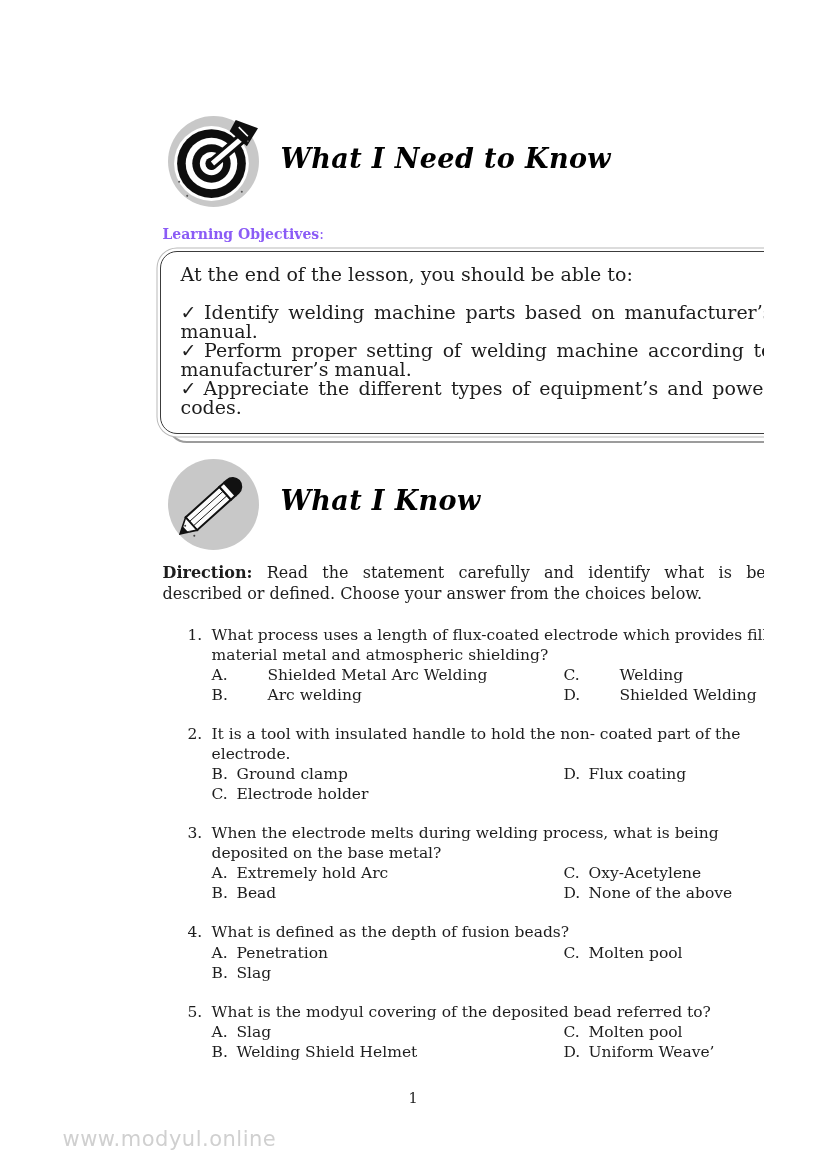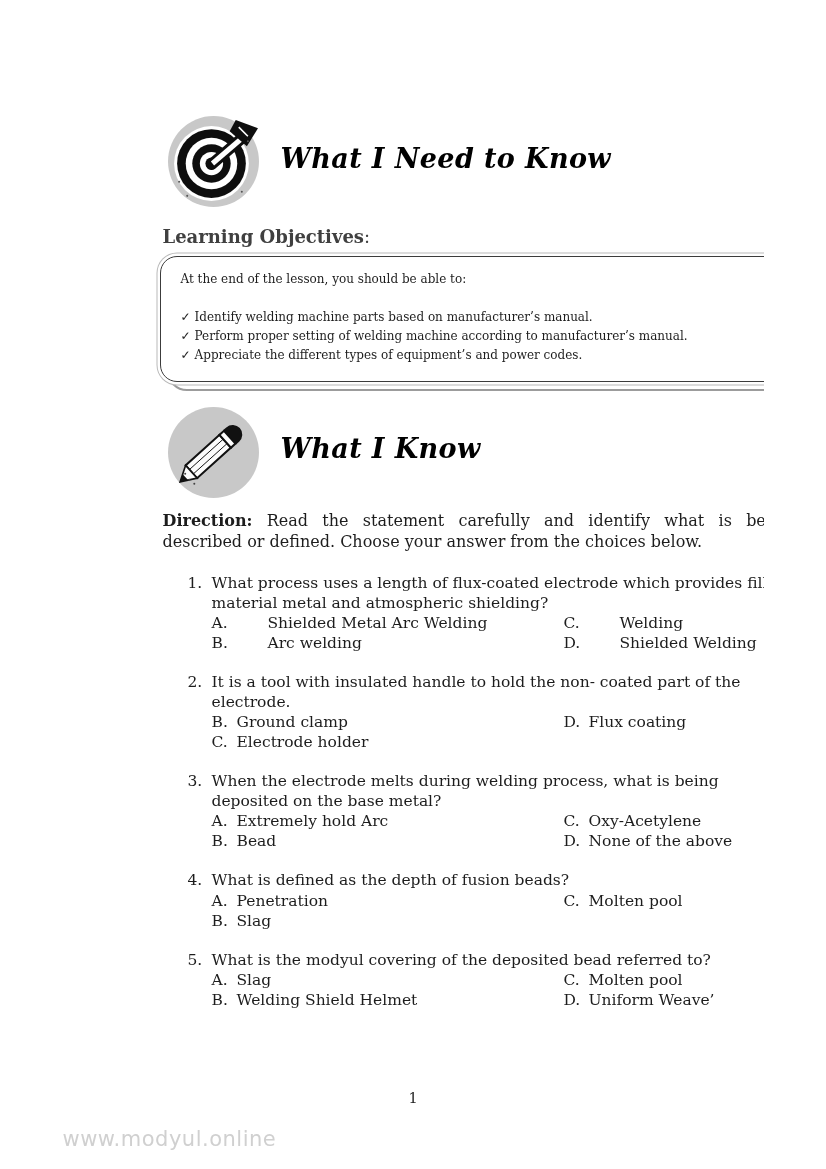--- a/index.html
+++ b/index.html
@@ -18,38 +18,38 @@
   .sec-header.first  { padding-top:103px; }
   .sec-header.second { margin-top:23px; }
   .sec-icon { width:93px; height:93px; flex:0 0 auto; }
   .sec-title {
     font-weight:700; font-style:italic;
     font-size:27px; letter-spacing:0.4px; color:#000;
     margin-top:-6px;
   }
 
   
-  .lo-label { margin:18px 0 0 100px; font-size:18px; color:#404040; }
+  .lo-label { margin:18px 0 0 100px; font-size:14px; color:#8b5cf6; }
   .lo-label .bold { font-weight:700; }
 
   .obj-wrap { position:relative; margin:9px 0 0 97px; width:626px; }
   .obj-wrap::before {              
     content:""; position:absolute; z-index:0;
     left:7px; top:9px; right:-6px; bottom:-9px;
     border:2.5px solid #9c9c9c; border-radius:20px;
     background:#fff;
   }
   .obj-box {
     position:relative; z-index:1;
     box-sizing:border-box; width:626px;
     background:#fff;
     border:1.6px solid #3c3c3c; border-radius:17px;
     box-shadow:0 0 0 2.5px #ffffff, 0 0 0 3.5px #b9b9b9;
     padding:13px 12px 16px 20px;
-    font-size:12px; line-height:19px;
+    font-size:19px; line-height:19px;
   }
   .obj-intro { margin-bottom:19px; }
   .obj-item  { text-align:justify; }
   .obj-item .check { margin-right:4px; }
 
   
   .direction {
     margin:13px 0 0 100px; width:629px;
     font-size:16px; line-height:20.5px; text-align:justify;
   }

